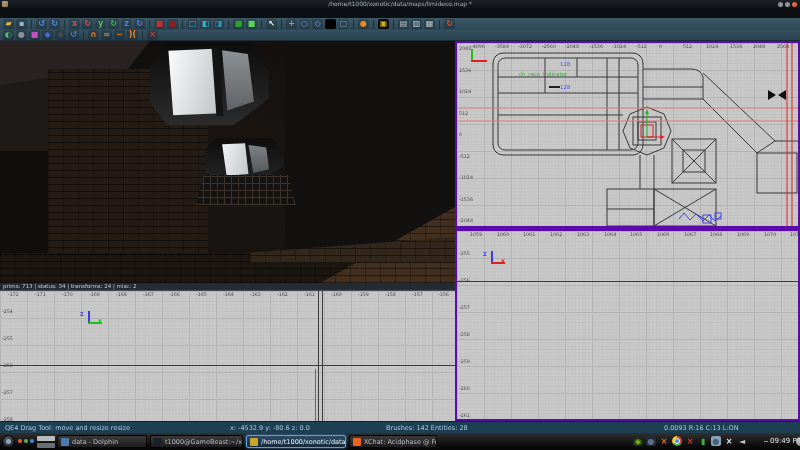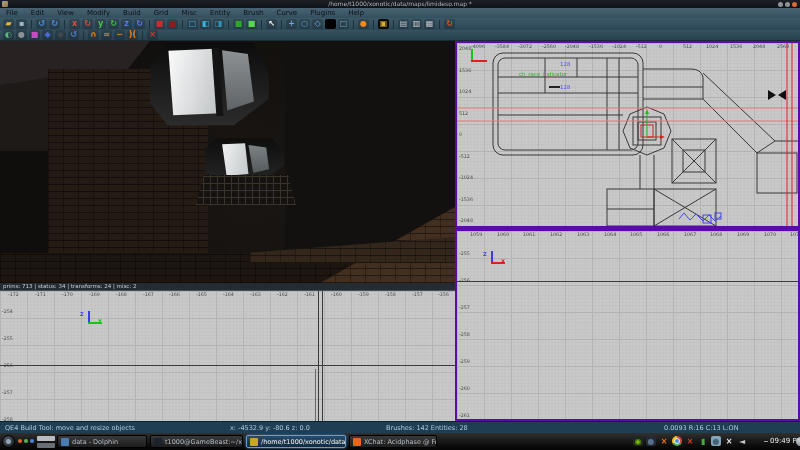--- a/index.html
+++ b/index.html
@@ -60,34 +60,20 @@
   <div class="abs" id="titlebar">
     <div class="abs" id="app-icon"></div>
     <div class="abs" id="win-title">/home/t1000/xonotic/data/maps/limideso.map *</div>
     <div id="winbtns">
         <div class="winbtn abs" style="left: 778px; background: rgb(143, 148, 153);"></div>
         <div class="winbtn abs" style="left: 785px; background: rgb(143, 148, 153);"></div>
         <div class="winbtn abs" style="left: 792px; background: rgb(224, 106, 54);"></div>
       </div>
   </div>
 
-  <div class="abs" id="menubar">
-      <span class="menu-item">File</span>
-      <span class="menu-item">Edit</span>
-      <span class="menu-item">View</span>
-      <span class="menu-item">Modify</span>
-      <span class="menu-item">Build</span>
-      <span class="menu-item">Grid</span>
-      <span class="menu-item">Misc</span>
-      <span class="menu-item">Entity</span>
-      <span class="menu-item">Brush</span>
-      <span class="menu-item">Curve</span>
-      <span class="menu-item">Plugins</span>
-      <span class="menu-item">Help</span>
-    </div>
 
   <div class="abs" id="toolbar1">
       <div class="ti">
         <span style="color: rgb(232, 183, 58);">▰</span>
       </div>
       <div class="ti">
         <span style="color: rgb(159, 182, 200);">▪</span>
       </div>
       <div class="tsep"></div>
       <div class="ti">
@@ -401,21 +387,21 @@
     <div class="abs" style="left:0;top:50px;width:341px;height:1px;background:#3c3c3c;"></div>
     <div class="abs" style="left:24px;top:18px;width:30px;height:18px;">
       <div class="abs" style="left:10px;top:2px;width:2px;height:12px;background:#3a3ae8;"></div>
       <div class="abs" style="left:10px;top:13px;width:14px;height:2px;background:#e02020;"></div>
       <span class="axis-letter" style="left:2px;top:2px;color:#3a3ae8;">Z</span>
       <span class="axis-letter" style="left:20px;top:9px;color:#e02020;">X</span>
     </div>
   </div>
 
   <div class="abs" id="statusbar">
-    <span class="sb" style="left:5px;">QE4 Build Tool: move and resize objects</span>
+    <span class="sb" style="left:5px;">QE4 Drag Tool: move and resize resize</span>
     <span class="sb" style="left:230px;">x:  -4532.9   y:  -80.6   z:    0.0</span>
     <span class="sb" style="left:386px;">Brushes: 142 Entities: 28</span>
     <span class="sb" style="left:664px;">0.0093   R:16   C:13   L:ON</span>
   </div>
 
   <div class="abs" id="taskbar">
     <div class="abs" style="left:2px;top:2px;width:13px;height:13px;border-radius:50%;background:radial-gradient(circle at 40% 35%,#5a626a,#23272b 70%);border:1px solid #000;box-sizing:border-box;">
       <div class="abs" style="left:3px;top:3px;width:5px;height:5px;border-radius:50%;background:#8fa6b8;"></div>
     </div>
     <div class="abs" style="left:18px;top:6px;width:4px;height:4px;border-radius:50%;background:#e06030;"></div>

